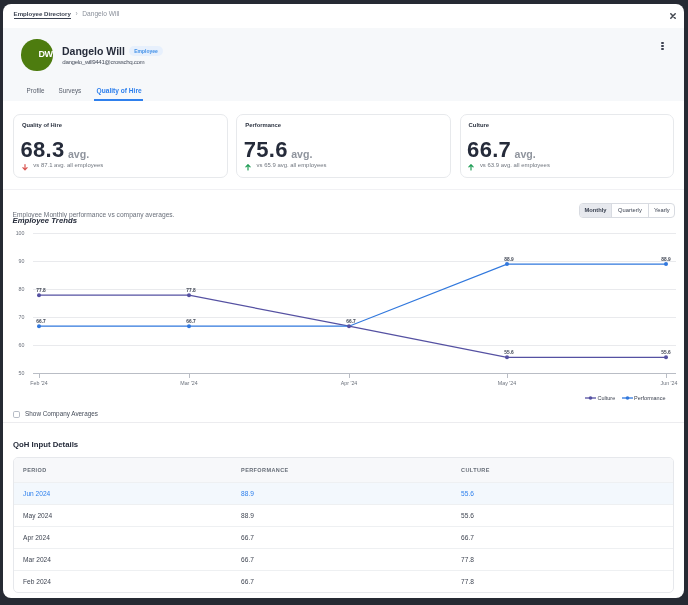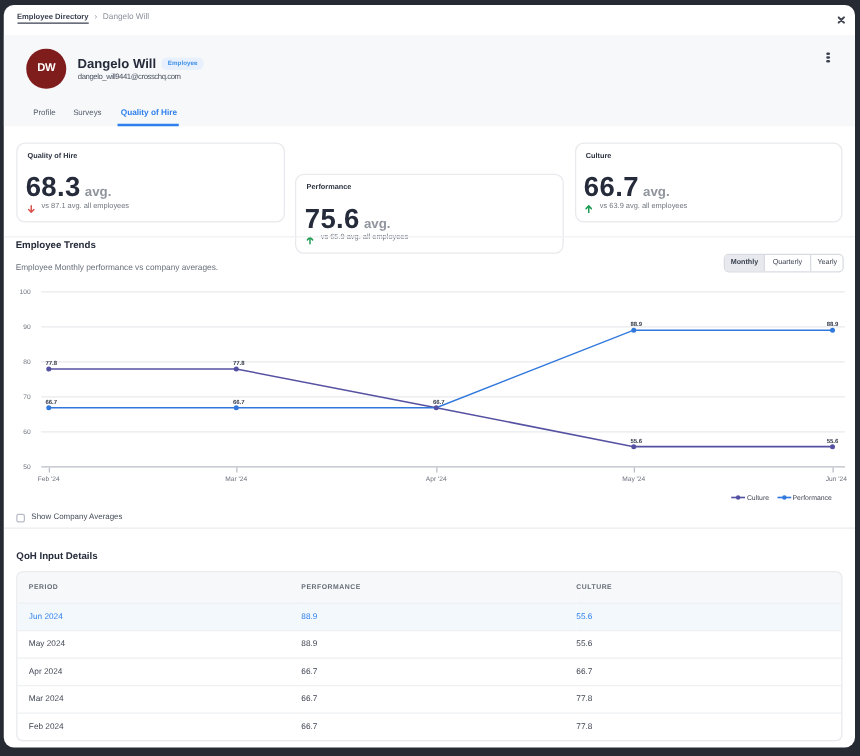--- a/index.html
+++ b/index.html
@@ -7,43 +7,43 @@
   body { background:#262a33; font-family:"Liberation Sans", sans-serif; position:relative; }
   .abs { position:absolute; line-height:1; white-space:pre; }
   #modal { position:absolute; left:3px; top:4px; width:681px; height:594px; background:#fff; border-radius:8px; overflow:hidden; }
   
   #bc1 { left:10.6px; top:7px; font-size:6.1px; font-weight:700; color:#3a4150; border-bottom:0.7px solid #3a4150; padding-bottom:1.2px; }
   #bcsep { left:72.5px; top:7px; font-size:6.5px; color:#9aa0a8; }
   #bc2 { left:79.3px; top:6.5px; font-size:6.6px; color:#8a909a; }
   #close { left:667.4px; top:8.6px; }
   
   #phead { position:absolute; left:0; top:24px; width:100%; height:72.7px; background:#f6f8fa; }
-  #avatar { position:absolute; left:18.2px; top:11px; width:31.5px; height:31.5px; border-radius:50%; background:#7f1d1d; color:#fff; font-size:9px; font-weight:700; text-align:center; line-height:31.5px; letter-spacing:-0.4px; }
+  #avatar { position:absolute; left:18.2px; top:11px; width:31.5px; height:31.5px; border-radius:50%; background:#4d7c0f; color:#fff; font-size:9px; font-weight:700; text-align:right; line-height:31.5px; letter-spacing:-0.4px; }
   #pname { left:59px; top:41.8px; font-size:10.5px; font-weight:700; color:#252b3a; }
   #badge { position:absolute; left:126.3px; top:41.5px; width:33.6px; height:10px; background:#e7f0fc; border-radius:5px; text-align:center; font-size:5px; font-weight:700; color:#4090e8; line-height:10px; }
   #pemail { left:59.3px; top:54.8px; font-size:6.2px; letter-spacing:-0.35px; color:#49505e; }
   #kebab { position:absolute; left:658px; top:13.8px; width:3px; height:12px; }
   #kebab i { display:block; width:2.1px; height:2.1px; border-radius:50%; background:#3c4250; margin:0 auto 0.85px auto; }
   .tab { bottom:6.2px; font-size:6.3px; color:#565d6a; }
   #tab1 { left:23.6px; }
   #tab2 { left:55.5px; }
   #tab3 { left:93.6px; font-size:6.6px; color:#2f80ed; font-weight:700; }
   #tabline { position:absolute; bottom:0; left:90.7px; width:49.7px; height:1.8px; background:#2f80ed; }
   
   .card { position:absolute; top:109.7px; width:214.6px; height:63.9px; background:#fff; border:1px solid #e7e9ec; border-radius:7px; }
   .card .t { position:absolute; left:8px; top:8.6px; font-size:5.85px; font-weight:700; color:#2b3240; line-height:1; white-space:pre; }
   .card .num { position:absolute; left:6.5px; top:24.2px; font-size:22px; font-weight:700; color:#252b3a; letter-spacing:0.3px; line-height:1; white-space:pre; }
   .card .avg { position:absolute; left:53.9px; top:34.5px; font-size:10.6px; color:#8f949d; line-height:1; white-space:pre;font-weight:bold; }
   .card .vs { position:absolute; left:19.3px; top:48.7px; font-size:5.95px; color:#70767f; line-height:1; white-space:pre; }
   .card svg.arr { position:absolute; left:7.6px; top:49.6px; }
   #card1 { left:10px; }
-  #card2 { left:233.3px;margin-top:25px; }
+  #card2 { left:233.3px; }
   #card3 { left:456.6px; }
   
-  #trtitle { left:9.5px; top:188px; font-size:7.75px; font-weight:700; color:#252b3a; }
+  #trtitle { left:9.5px; top:213px; font-size:7.75px; font-weight:700; color:#252b3a;font-style:italic; }
   #trsub { left:9.5px; top:207.6px; font-size:6.65px; color:#6a707b; }
   #btngroup { position:absolute; left:576.4px; top:199.3px; width:96.1px; height:15px; border:1px solid #d8dbe1; border-radius:4px; background:#fff; display:flex; overflow:hidden; }
   #btngroup div { font-size:5.75px; color:#3a4150; text-align:center; line-height:13.2px; }
   #btngroup .b1 { width:31.3px; background:#e7e9ee; font-weight:700; border-right:1px solid #d8dbe1; }
   #btngroup .b2 { width:37.5px; border-right:1px solid #d8dbe1; }
   #btngroup .b3 { flex:1; }
   #chart { position:absolute; left:0; top:0; }
   
   #cbx { position:absolute; left:10px; top:407px; width:7px; height:7px; border:0.9px solid #b6bcc6; border-radius:1.8px; background:#fff; }
   #cbxl { left:22.1px; top:406.8px; font-size:6.35px; color:#454c59; }

